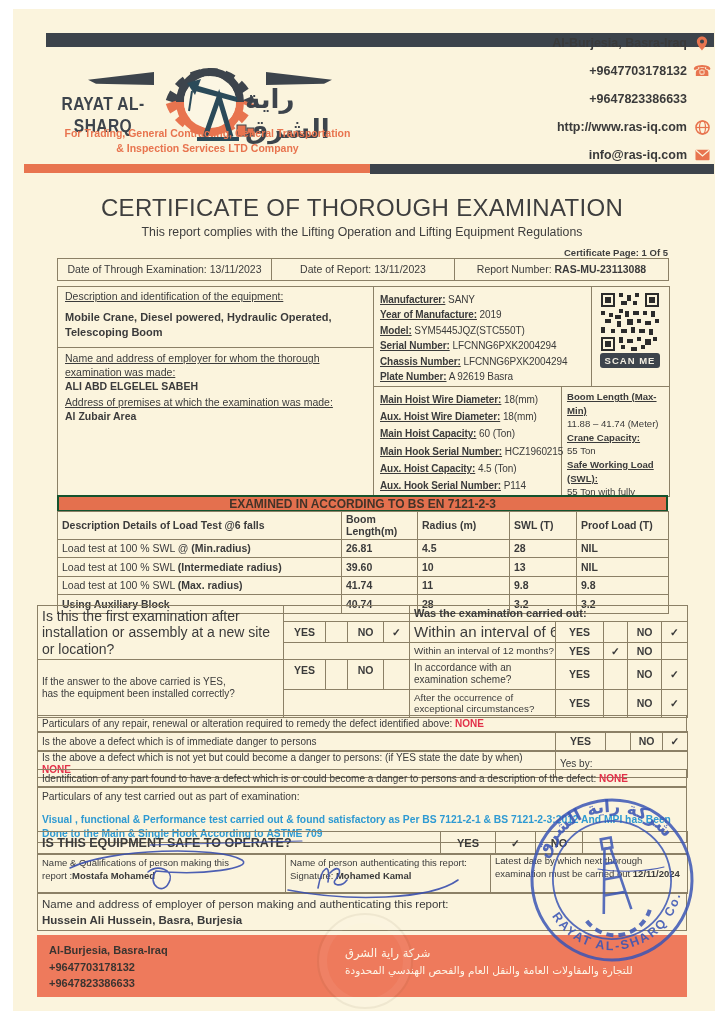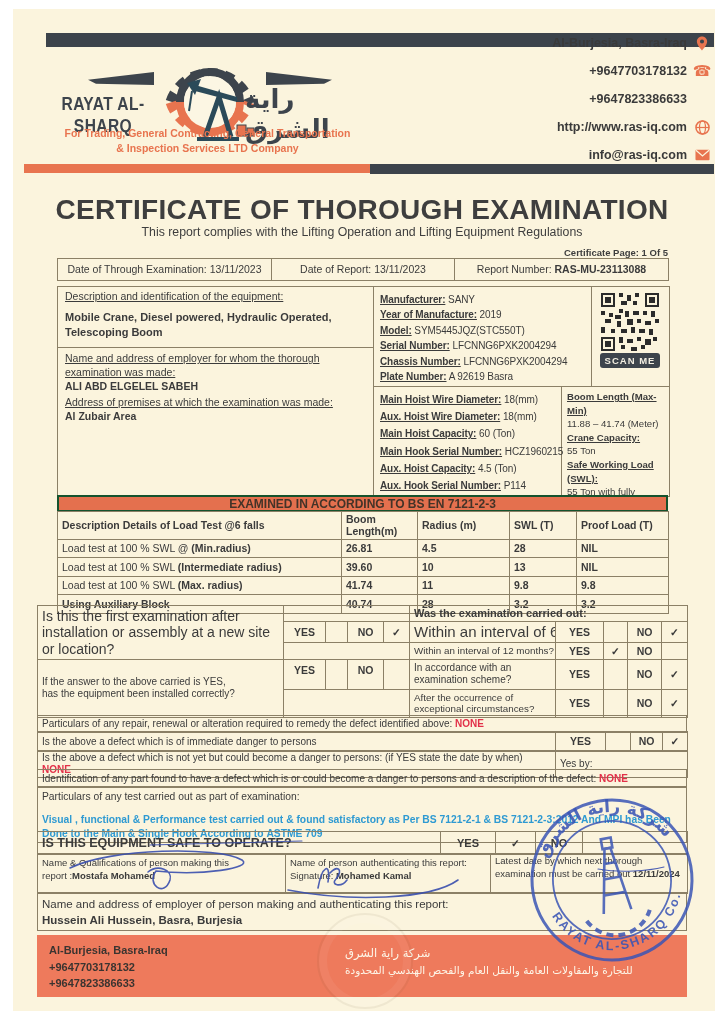--- a/index.html
+++ b/index.html
@@ -91,21 +91,21 @@
       <svg width="15" height="12" viewBox="0 0 16 12">
           <rect x="0.5" y="0.5" width="15" height="11" rx="1" fill="#e8744f"></rect>
           <polyline points="1,1 8,7 15,1" fill="none" stroke="#fbf4dd" stroke-width="1.4"></polyline>
         </svg>
     </span>
   </div>
 
   <div class="bar" style="left:24px;top:164px;width:346px;height:9px;background:#e8744f;"></div>
   <div class="bar" style="left:370px;top:164px;width:344px;height:10px;background:#3c434b;"></div>
 
-  <div class="abs" style="left:0;top:194px;width:724px;text-align:center;font-size:28px;font-weight:700;color:#3e3e3e;letter-spacing:0.3px;">CERTIFICATE OF THOROUGH EXAMINATION</div>
+  <div class="abs" style="left:0;top:194px;width:724px;text-align:center;font-size:24px;font-weight:400;color:#3e3e3e;letter-spacing:0.3px;">CERTIFICATE OF THOROUGH EXAMINATION</div>
   <div class="abs" style="left:0;top:225px;width:724px;text-align:center;font-size:12.3px;color:#3e3e3e;">This report complies with the Lifting Operation and Lifting Equipment Regulations</div>
   <div class="abs" style="right:56px;top:247px;font-size:9.5px;font-weight:600;color:#3e3e3e;">Certificate Page: 1 Of 5</div>
 
   <table class="doc" style="left:57px;top:258px;width:611px;">
     <colgroup>
         <col style="width:214px">
         <col style="width:183px">
         <col style="width:214px">
       </colgroup>
     <tbody>

